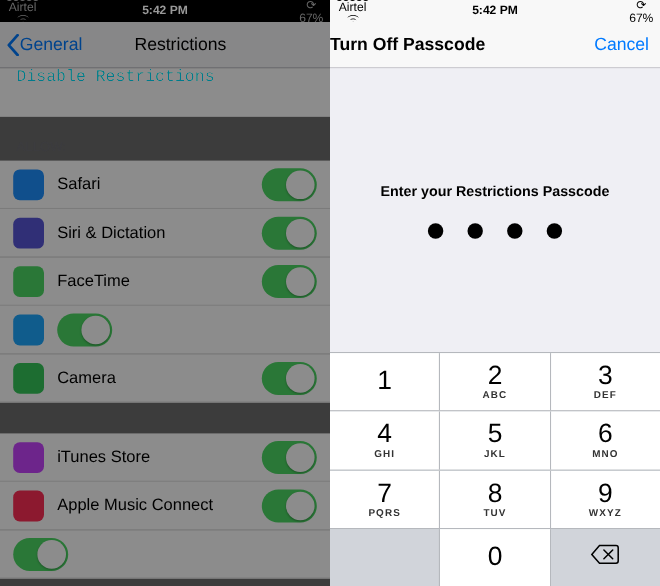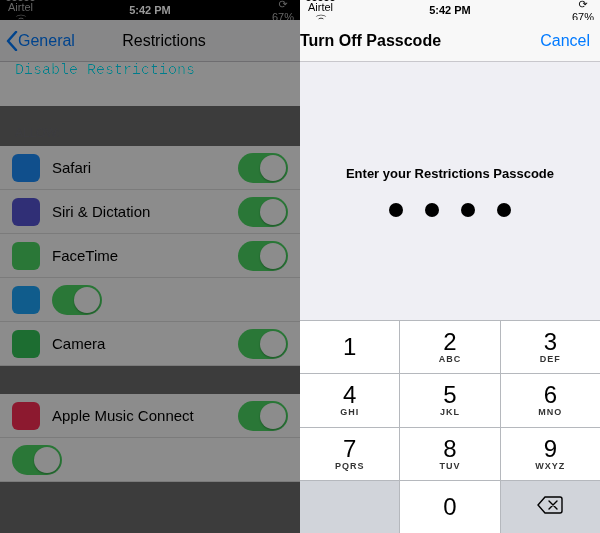--- a/index.html
+++ b/index.html
@@ -136,20 +136,25 @@
   </div>
         <div class="app-row">
     <div class="app-icon" style="background:#34c759"></div>
     <span class="app-label">Camera</span>
     <div class="toggle"></div>
   </div>
       </div>
   <div class="gap"></div>
   <div id="list2">
         <div class="app-row">
+    <div class="app-icon" style="background:#c643fc"></div>
+    <span class="app-label">iTunes Store</span>
+    <div class="toggle"></div>
+  </div>
+        <div class="app-row">
     <div class="app-icon" style="background:#ff2d55"></div>
     <span class="app-label">Apple Music Connect</span>
     <div class="toggle"></div>
   </div>
         <div class="app-row">
 
     <div class="toggle"></div>
   </div>
       </div>
  </div>

